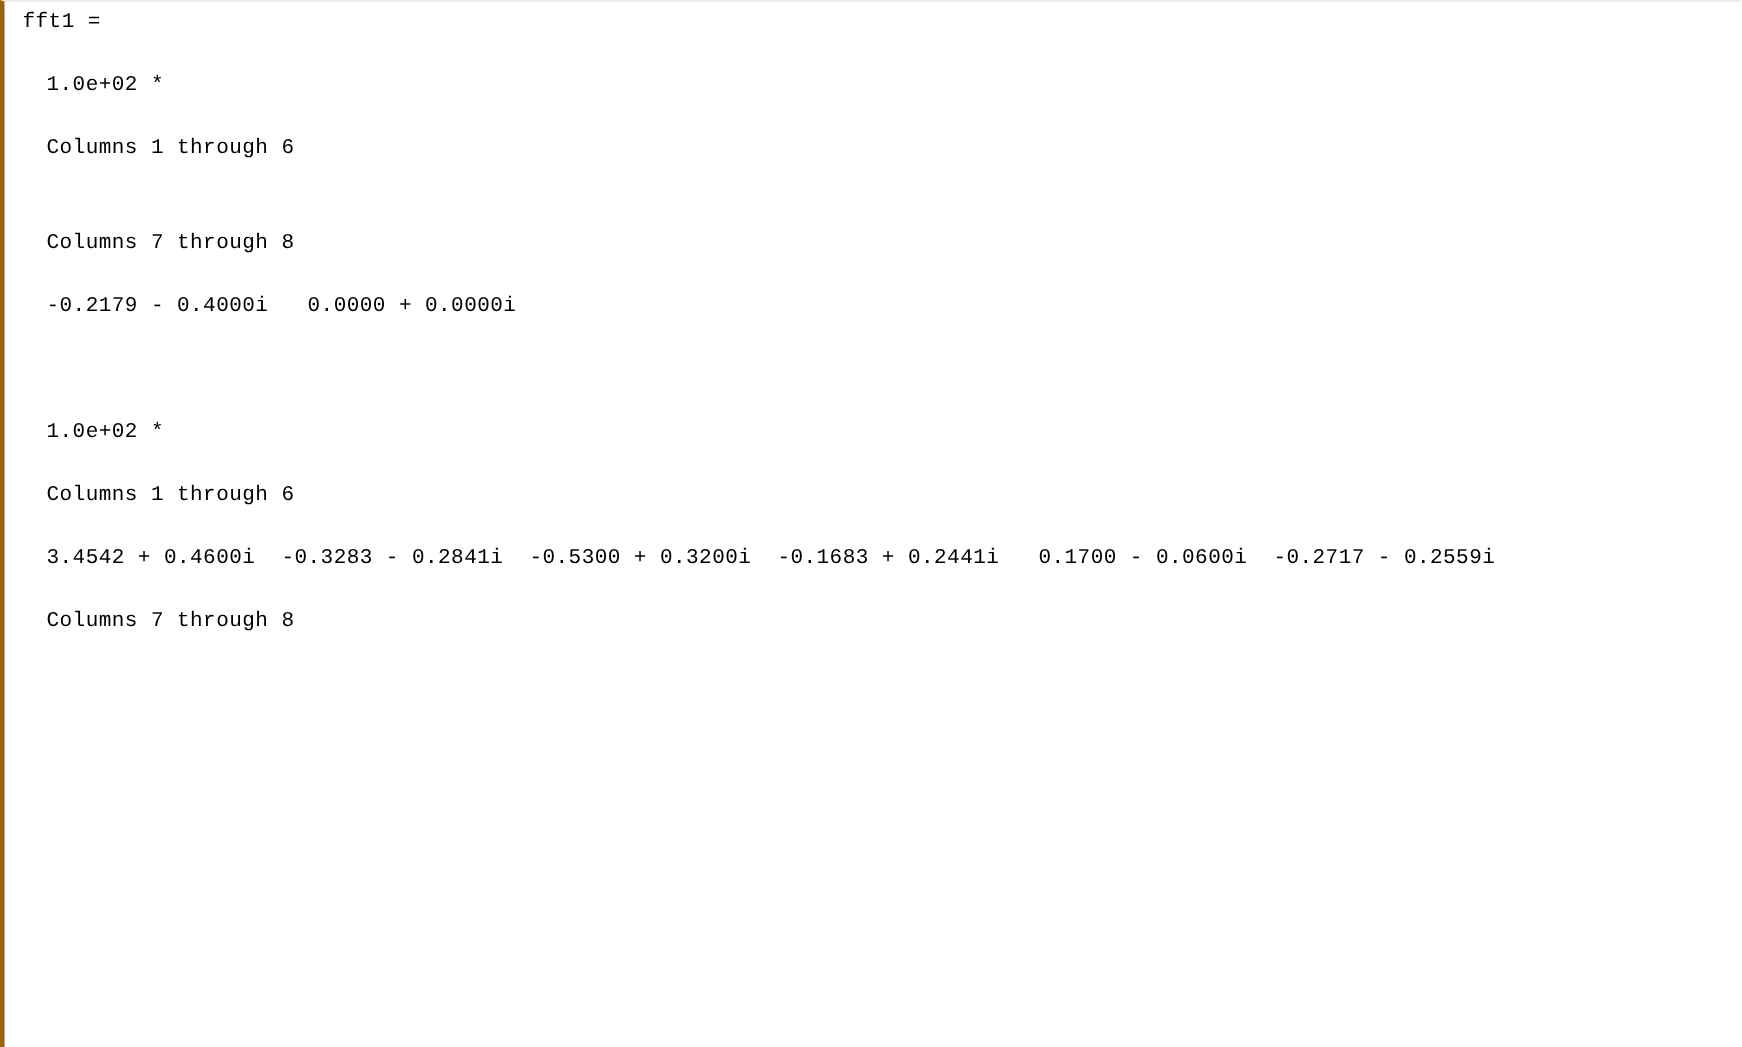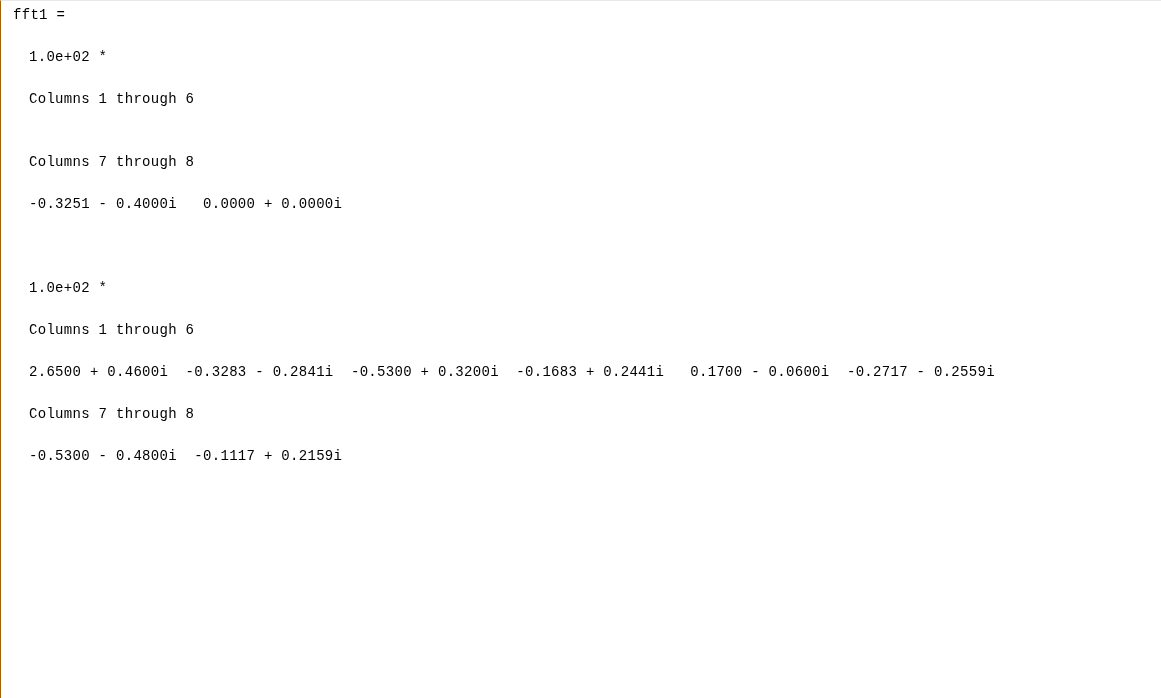--- a/index.html
+++ b/index.html
@@ -13,21 +13,21 @@
       background: #fdfdfd;
       color: #000;
       width: 1161px;
       height: 698px;
       position: relative;
     }
     .output-container {
       padding: 4px 12px;
       background: #ffffff;
       border-top: 1px solid #e8e8e8;
-      border-left: 1px solid #a16207;
+      border-left: 3px solid #a16207;
       height: 100%;
       overflow: hidden;
     }
     .output-line {
       line-height: 1.5;
       white-space: pre;
       font-family: "Courier New", Consolas, Monaco, monospace;
       letter-spacing: 0.3px;
     }
     .blank-line {
@@ -49,26 +49,25 @@
 <div class="output-container">
   <div class="output-line var-header">fft1 =</div>
   <div class="blank-line"></div>
   <div class="output-line indented">1.0e+02 *</div>
   <div class="blank-line"></div>
   <div class="output-line indented">Columns 1 through 6</div>
   <div class="blank-line"></div>
   <div class="blank-line"></div>
   <div class="output-line indented">Columns 7 through 8</div>
   <div class="blank-line"></div>
-  <div class="output-line row-values">-0.3251 - 0.4000i   0.0000 + 0.0000i</div>
+  <div class="output-line row-values">-0.2179 - 0.4000i   0.0000 + 0.0000i</div>
   <div class="blank-line"></div>
   <div class="blank-line"></div>
   <div class="blank-line"></div>
   <div class="output-line indented">1.0e+02 *</div>
   <div class="blank-line"></div>
   <div class="output-line indented">Columns 1 through 6</div>
   <div class="blank-line"></div>
-  <div class="output-line row-values">2.6500 + 0.4600i  -0.3283 - 0.2841i  -0.5300 + 0.3200i  -0.1683 + 0.2441i   0.1700 - 0.0600i  -0.2717 - 0.2559i</div>
+  <div class="output-line row-values">3.4542 + 0.4600i  -0.3283 - 0.2841i  -0.5300 + 0.3200i  -0.1683 + 0.2441i   0.1700 - 0.0600i  -0.2717 - 0.2559i</div>
   <div class="blank-line"></div>
   <div class="output-line indented">Columns 7 through 8</div>
   <div class="blank-line"></div>
-  <div class="output-line row-values">-0.5300 - 0.4800i  -0.1117 + 0.2159i</div>
 </div>
 
 </body></html>

